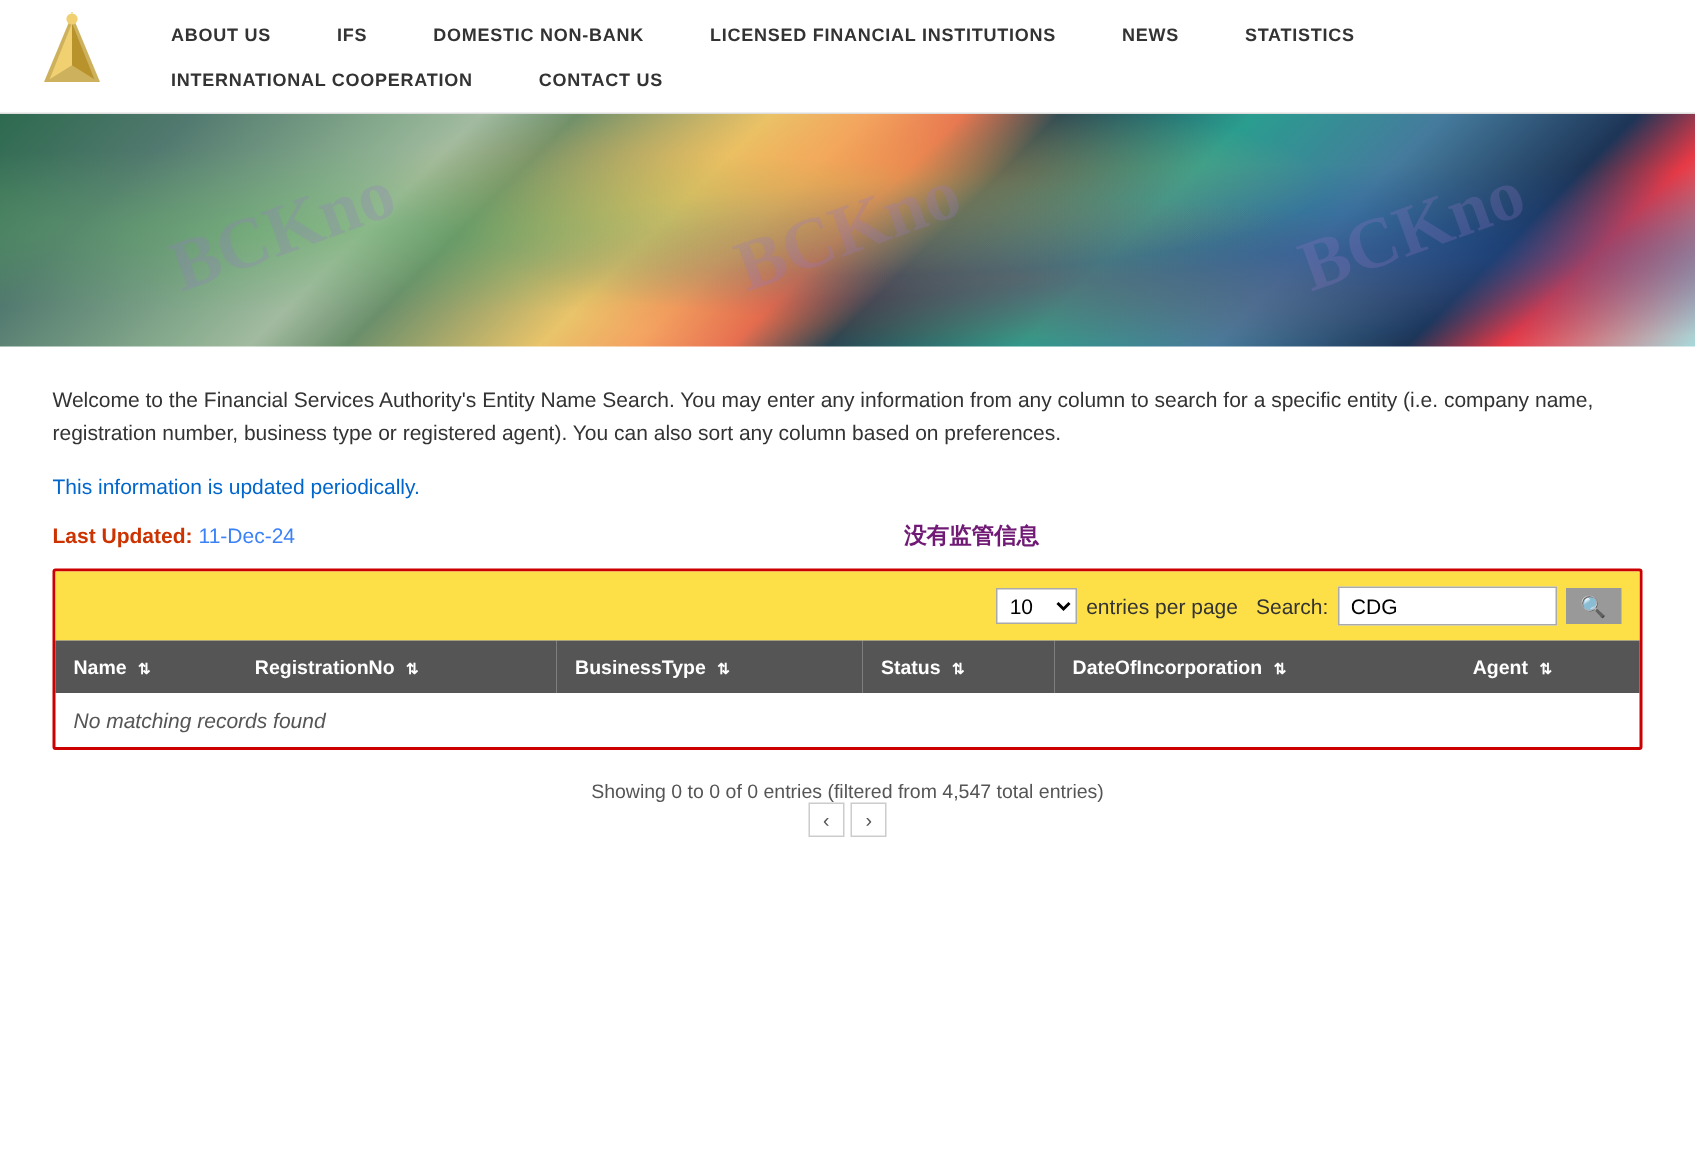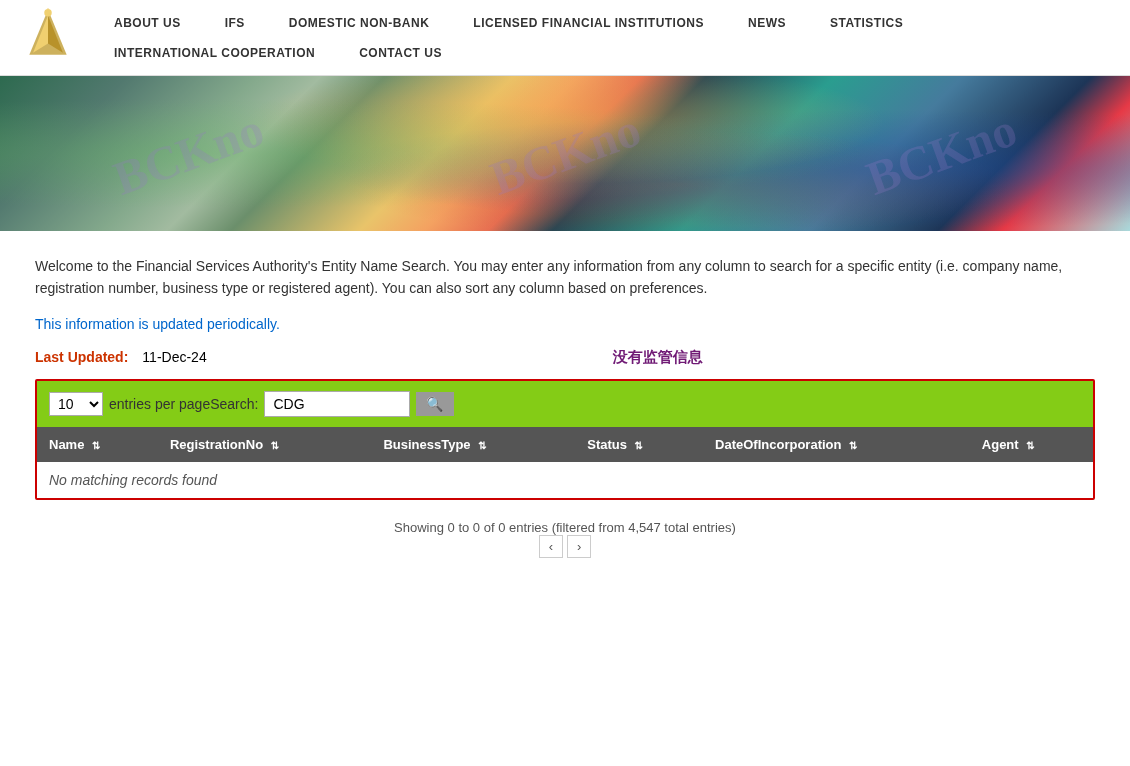--- a/index.html
+++ b/index.html
@@ -104,51 +104,52 @@
     .contact-text a {
       color: #333;
       text-decoration: underline;
     }
 
     
     .last-updated-row {
       display: flex;
       align-items: center;
       margin-bottom: 12px;
-      gap: 14px;
+      gap: 4px;
     }
     .last-updated-label {
       color: #cc3300;
       font-weight: bold;
       font-size: 14px;
     }
     .last-updated-value {
-      color: #000000;
+      color: #3b82f6;
       font-size: 14px;
     }
     .no-regulatory-notice {
       color: #701a75;
       font-size: 15px;
       font-weight: bold;
       flex: 1;
       text-align: center;
     }
 
     
     .table-section {
       border: 2px solid #cc0000;
       border-radius: 2px;
       margin-bottom: 12px;
     }
     .table-controls {
       display: flex;
       align-items: center;
-      justify-content: flex-start;
+      justify-content: flex-end;
       padding: 10px 12px;
-      background: #84cc16;
+      background: #fde047;
+      gap: 12px;
     }
     .entries-control {
       display: flex;
       align-items: center;
       gap: 6px;
       font-size: 14px;
     }
     .entries-control select {
       padding: 2px 4px;
       border: 1px solid #aaa;

